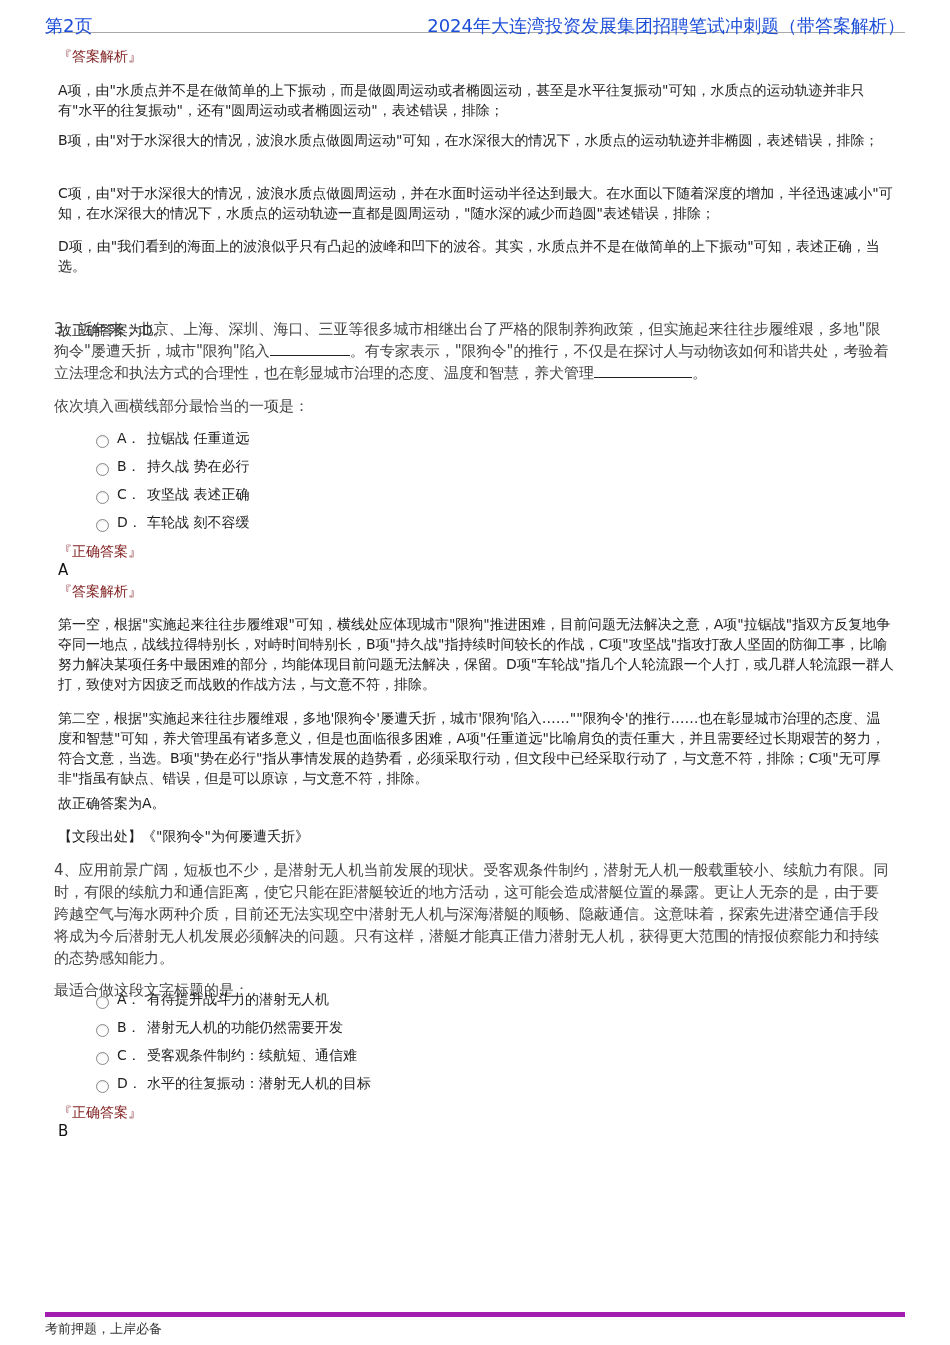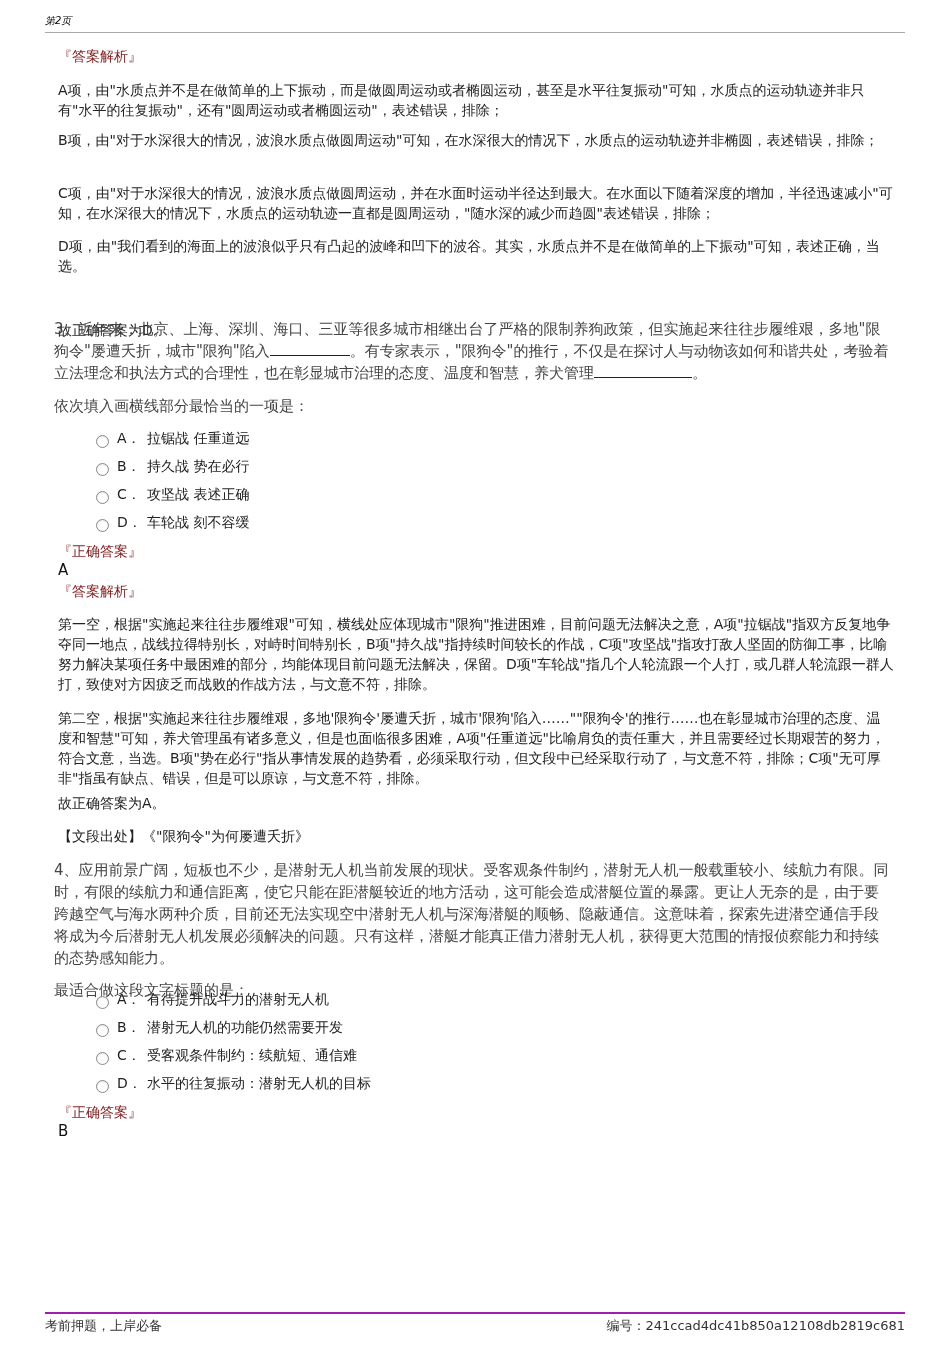--- a/index.html
+++ b/index.html
@@ -1,41 +1,42 @@
 <!DOCTYPE html>
 <html><head>
   <meta charset="utf-8">
   <style>
     html, body { margin: 0; padding: 0; background: #ffffff; }
     body { width: 950px; height: 1345px; position: relative; overflow: hidden;
       font-family: "DejaVu Sans", "Liberation Sans", sans-serif; color: #222; }
     .hdr { position: absolute; left: 45px; right: 45px; top: 12px; height: 20px;
-      border-bottom: 1px solid #aaa; font-size: 10px; color: #000000; font-style: italic; }
+      border-bottom: 1px solid #aaa; font-size: 18px; color: #1d4ed8; }
     .hdr .l { position: absolute; left: 0; top: 2px; }
     .hdr .r { position: absolute; right: 0; top: 2px; }
     .ftr { position: absolute; left: 45px; right: 45px; top: 1312px; height: 24px;
-      border-top: 2px solid #a21caf; font-size: 13px; color: #333; }
+      border-top: 5px solid #a21caf; font-size: 13px; color: #333; }
     .ftr .l { position: absolute; left: 0; top: 3px; }
     .ftr .r { position: absolute; right: 0; top: 3px; }
     .blk { position: absolute; left: 58px; width: 836px; font-size: 14px; line-height: 20px; color: #222; }
     .blk.small { font-size: 15px; line-height: 22px; color: #444; left: 54px; }
     .tag { position: absolute; left: 58px; font-size: 14px; color: #7f1d1d; }
     .ans { position: absolute; left: 58px; font-size: 15px; color: #111; }
     .opt { position: absolute; left: 96px; font-size: 14px; color: #222; height: 22px; display: flex; align-items: center; }
     .radio { width: 11px; height: 11px; border-radius: 50%; border: 1px solid #888;
       background: radial-gradient(circle at 50% 60%, #fff 45%, #ddd 100%); margin-right: 8px; margin-top: 4px; }
     .opt .letter { width: 30px; }
     .blank { display: inline-block; width: 80px; border-bottom: 1px solid #222; height: 12px; vertical-align: baseline; }
     .blank.w2 { width: 98px; }
   </style>
 </head>
 <body>
 
 <div class="hdr">
   <span class="l">第2页</span>
+  <span class="r">2024年大连湾投资发展集团招聘笔试冲刺题（带答案解析）</span>
 </div>
 
 <div class="tag" style="top:48px;">『答案解析』</div>
 <div class="blk" style="top:80px;">A项，由"水质点并不是在做简单的上下振动，而是做圆周运动或者椭圆运动，甚至是水平往复振动"可知，水质点的运动轨迹并非只有"水平的往复振动"，还有"圆周运动或者椭圆运动"，表述错误，排除；</div>
 <div class="blk" style="top:130px;">B项，由"对于水深很大的情况，波浪水质点做圆周运动"可知，在水深很大的情况下，水质点的运动轨迹并非椭圆，表述错误，排除；</div>
 <div class="blk" style="top:183px;">C项，由"对于水深很大的情况，波浪水质点做圆周运动，并在水面时运动半径达到最大。在水面以下随着深度的增加，半径迅速减小"可知，在水深很大的情况下，水质点的运动轨迹一直都是圆周运动，"随水深的减少而趋圆"表述错误，排除；</div>
 <div class="blk" style="top:236px;">D项，由"我们看到的海面上的波浪似乎只有凸起的波峰和凹下的波谷。其实，水质点并不是在做简单的上下振动"可知，表述正确，当选。</div>
 <div class="blk" style="top:288px;margin-top:32px;">故正确答案为D。</div>
 
 <div class="blk small" style="top:318px;">
@@ -94,14 +95,13 @@
     <span class="radio"></span>
     <span class="letter">D．</span>
     <span>水平的往复振动：潜射无人机的目标</span>
   </div>
 
 <div class="tag" style="top:1104px;">『正确答案』</div>
 <div class="ans" style="top:1122px;">B</div>
 
 <div class="ftr">
   <span class="l">考前押题，上岸必备</span>
-  <span class="r">编号：241ccad4dc41b850a12108db2819c681</span>
 </div>
 
 </body></html>

